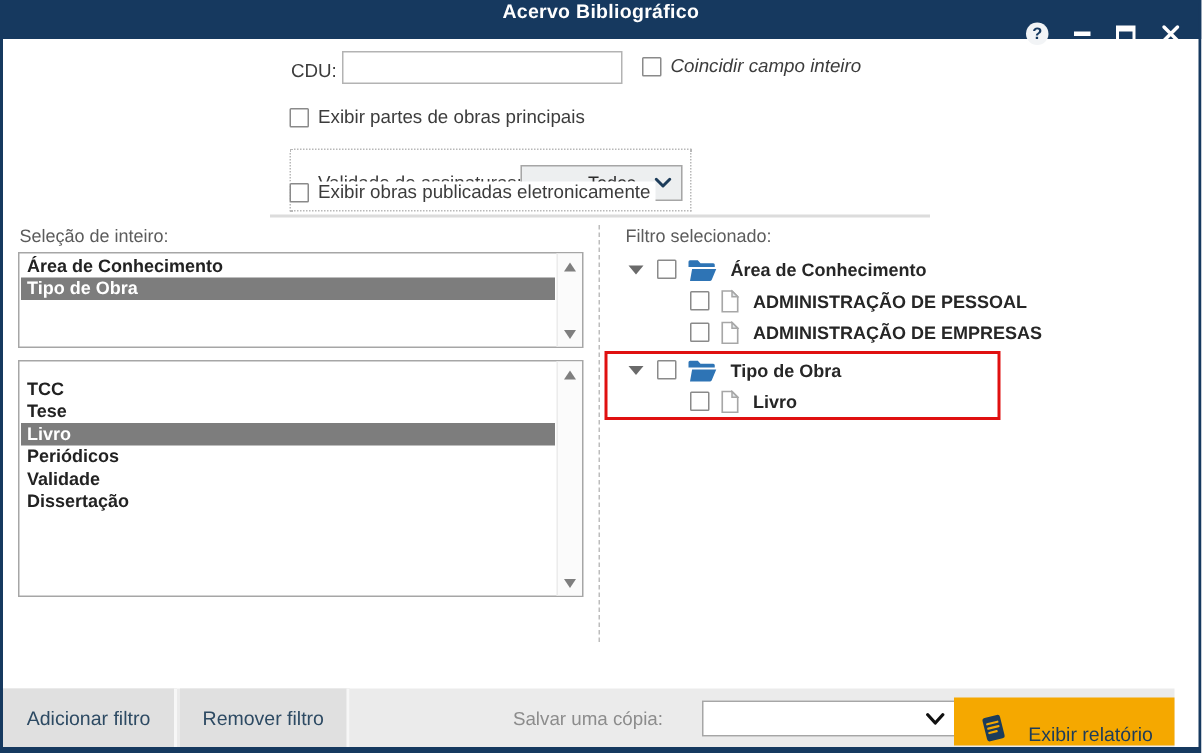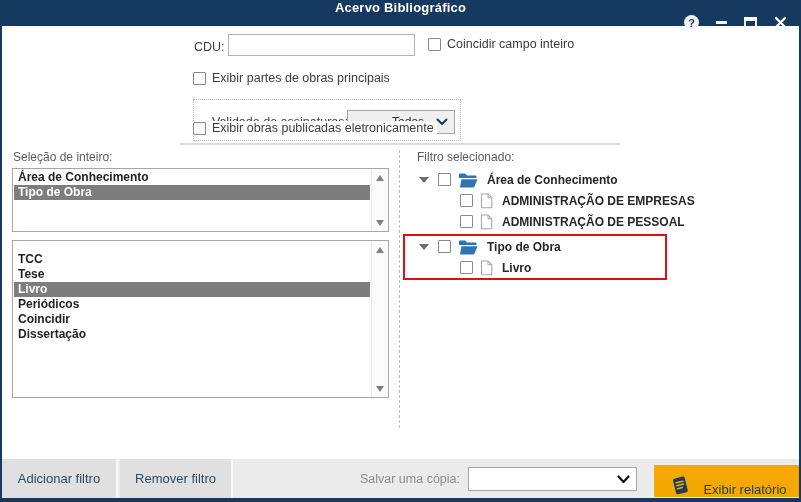--- a/index.html
+++ b/index.html
@@ -30,21 +30,21 @@
   .x-wrap{cursor:pointer;display:flex;align-items:center;}
   
   .cb{width:13px;height:13px;border:1px solid #8a8a8a;background:#fff;border-radius:1px;display:inline-block;flex:none;}
   .lbl{font-size:12.5px;color:#3c3c3c;}
   .gray-lbl{font-size:12px;color:#5c5c5c;}
   .chk-row{position:absolute;display:flex;align-items:center;gap:6px;}
   
   .cdu-label{position:absolute;left:194px;top:40px;}
   .cdu-input{position:absolute;left:228px;top:34px;width:187px;height:22px;border:1px solid #b3b3b3;
     font-family:"Liberation Sans",sans-serif;font-size:12px;padding:0 4px;outline:none;}
-  .match-whole{left:428px;top:37px;}
+  .match-whole{left:428px;top:37px;font-style:italic;}
   .chk-parts{left:193px;top:71px;background:#fff;z-index:3;}
   .chk-electronic{left:193px;top:93px;background:#fff;z-index:3;padding-right:3px;margin-top:28px;}
   .groupbox{position:absolute;left:193px;top:99px;width:268px;height:42px;border:1px dotted #b8b8b8;z-index:1;}
   .validity-label{position:absolute;left:212px;top:115px;}
   .select{display:flex;align-items:center;justify-content:space-between;border:1px solid #a6a6a6;
     padding:0 6px;font-size:12px;color:#2b2b2b;cursor:pointer;background:#fff;}
   .validity-select{position:absolute;left:347px;top:110px;width:108px;height:24px;background:#edeff0;padding-left:44px;}
   .h-sep{position:absolute;left:180px;top:143px;width:440px;height:2px;background:#dcdcdc;}
   
   .ctx-label{position:absolute;left:13px;top:150px;}
@@ -70,21 +70,21 @@
   .tree-group.highlighted{border-color:var(--highlight-red);}
   .tree-row{height:21px;display:flex;align-items:center;}
   .tw-arrow{width:12px;margin-left:13px;display:flex;justify-content:center;cursor:pointer;}
   .tw-arrow .tri{width:0;height:0;border:5px solid transparent;border-top:6px solid #6a6a6a;margin-top:5px;}
   .tree-row .cb{margin-left:8px;cursor:pointer;}
   .tree-row.child .cb{margin-left:55px;}
   .icon-folder{margin-left:7px;display:flex;color:var(--folder-blue);}
   .icon-page{margin-left:7px;display:flex;}
   .tree-label{margin-left:9px;font-size:12px;font-weight:bold;color:#262626;white-space:nowrap;}
   
-  .footer{position:absolute;left:2px;right:0;top:459px;height:39px;background:#ebebeb;z-index:5;}
+  .footer{position:absolute;left:2px;right:18px;top:459px;height:39px;background:#ebebeb;z-index:5;}
   .footer-btn{position:absolute;top:0;height:100%;background:#e0e0e0;display:flex;align-items:center;justify-content:center;
     font-size:13px;color:#2d4a63;cursor:pointer;border-right:2px solid #f7f7f7;}
   .btn-add{left:0;width:116px;}
   .btn-remove{left:118px;width:113px;}
   .save-label{position:absolute;right:341px;top:0;height:100%;display:flex;align-items:center;font-size:12.5px;color:#8c8c8c;}
   .save-select{position:absolute;left:466px;top:8px;width:169px;height:24px;}
   .chev{flex:none;display:flex;}
   .btn-report{position:absolute;right:0;top:6px;width:147px;height:32px;background:var(--accent-orange);
     display:flex;align-items:flex-end;justify-content:center;gap:11px;font-size:13px;color:#1d3c5a;cursor:pointer;}
 </style>
@@ -150,21 +150,21 @@
       </div>
   </div>
 </div>
 
 <div class="listbox listbox2" id="list2">
   <div class="items">
       <div class="list-item">TCC</div>
       <div class="list-item">Tese</div>
       <div class="list-item selected">Livro</div>
       <div class="list-item">Periódicos</div>
-      <div class="list-item">Coincidir</div>
+      <div class="list-item">Validade</div>
       <div class="list-item">Dissertação</div>
     </div>
   <div class="scrollbar">
     <div class="sb-btn up">
         <span class="tri-up"></span>
       </div>
     <div class="sb-btn down">
         <span class="tri-down"></span>
       </div>
   </div>
@@ -189,31 +189,31 @@
         <span class="tree-label">Área de Conhecimento</span>
       </div>
       <div class="tree-row child">
         <span class="cb"></span>
         <span class="icon-page">
           <svg width="13" height="16" viewBox="0 0 13 16">
             <path d="M1.5 1 h6.5 l3.8 3.8 v10 h-10.3 z" fill="#fff" stroke="#a7a7a7" stroke-width="1.1"></path>
             <path d="M8 1 v3.8 h3.8 z" fill="#e4e8eb" stroke="#a7a7a7" stroke-width="1"></path>
           </svg>
         </span>
-        <span class="tree-label">ADMINISTRAÇÃO DE EMPRESAS</span>
+        <span class="tree-label">ADMINISTRAÇÃO DE PESSOAL</span>
       </div>
       <div class="tree-row child">
         <span class="cb"></span>
         <span class="icon-page">
           <svg width="13" height="16" viewBox="0 0 13 16">
             <path d="M1.5 1 h6.5 l3.8 3.8 v10 h-10.3 z" fill="#fff" stroke="#a7a7a7" stroke-width="1.1"></path>
             <path d="M8 1 v3.8 h3.8 z" fill="#e4e8eb" stroke="#a7a7a7" stroke-width="1"></path>
           </svg>
         </span>
-        <span class="tree-label">ADMINISTRAÇÃO DE PESSOAL</span>
+        <span class="tree-label">ADMINISTRAÇÃO DE EMPRESAS</span>
       </div>
     </div>
     <div class="tree-group highlighted">
       <div class="tree-row parent">
         <span class="tw-arrow">
           <span class="tri"></span>
         </span>
         <span class="cb"></span>
         <span class="icon-folder">
           <svg width="20" height="16" viewBox="0 0 20 16">

